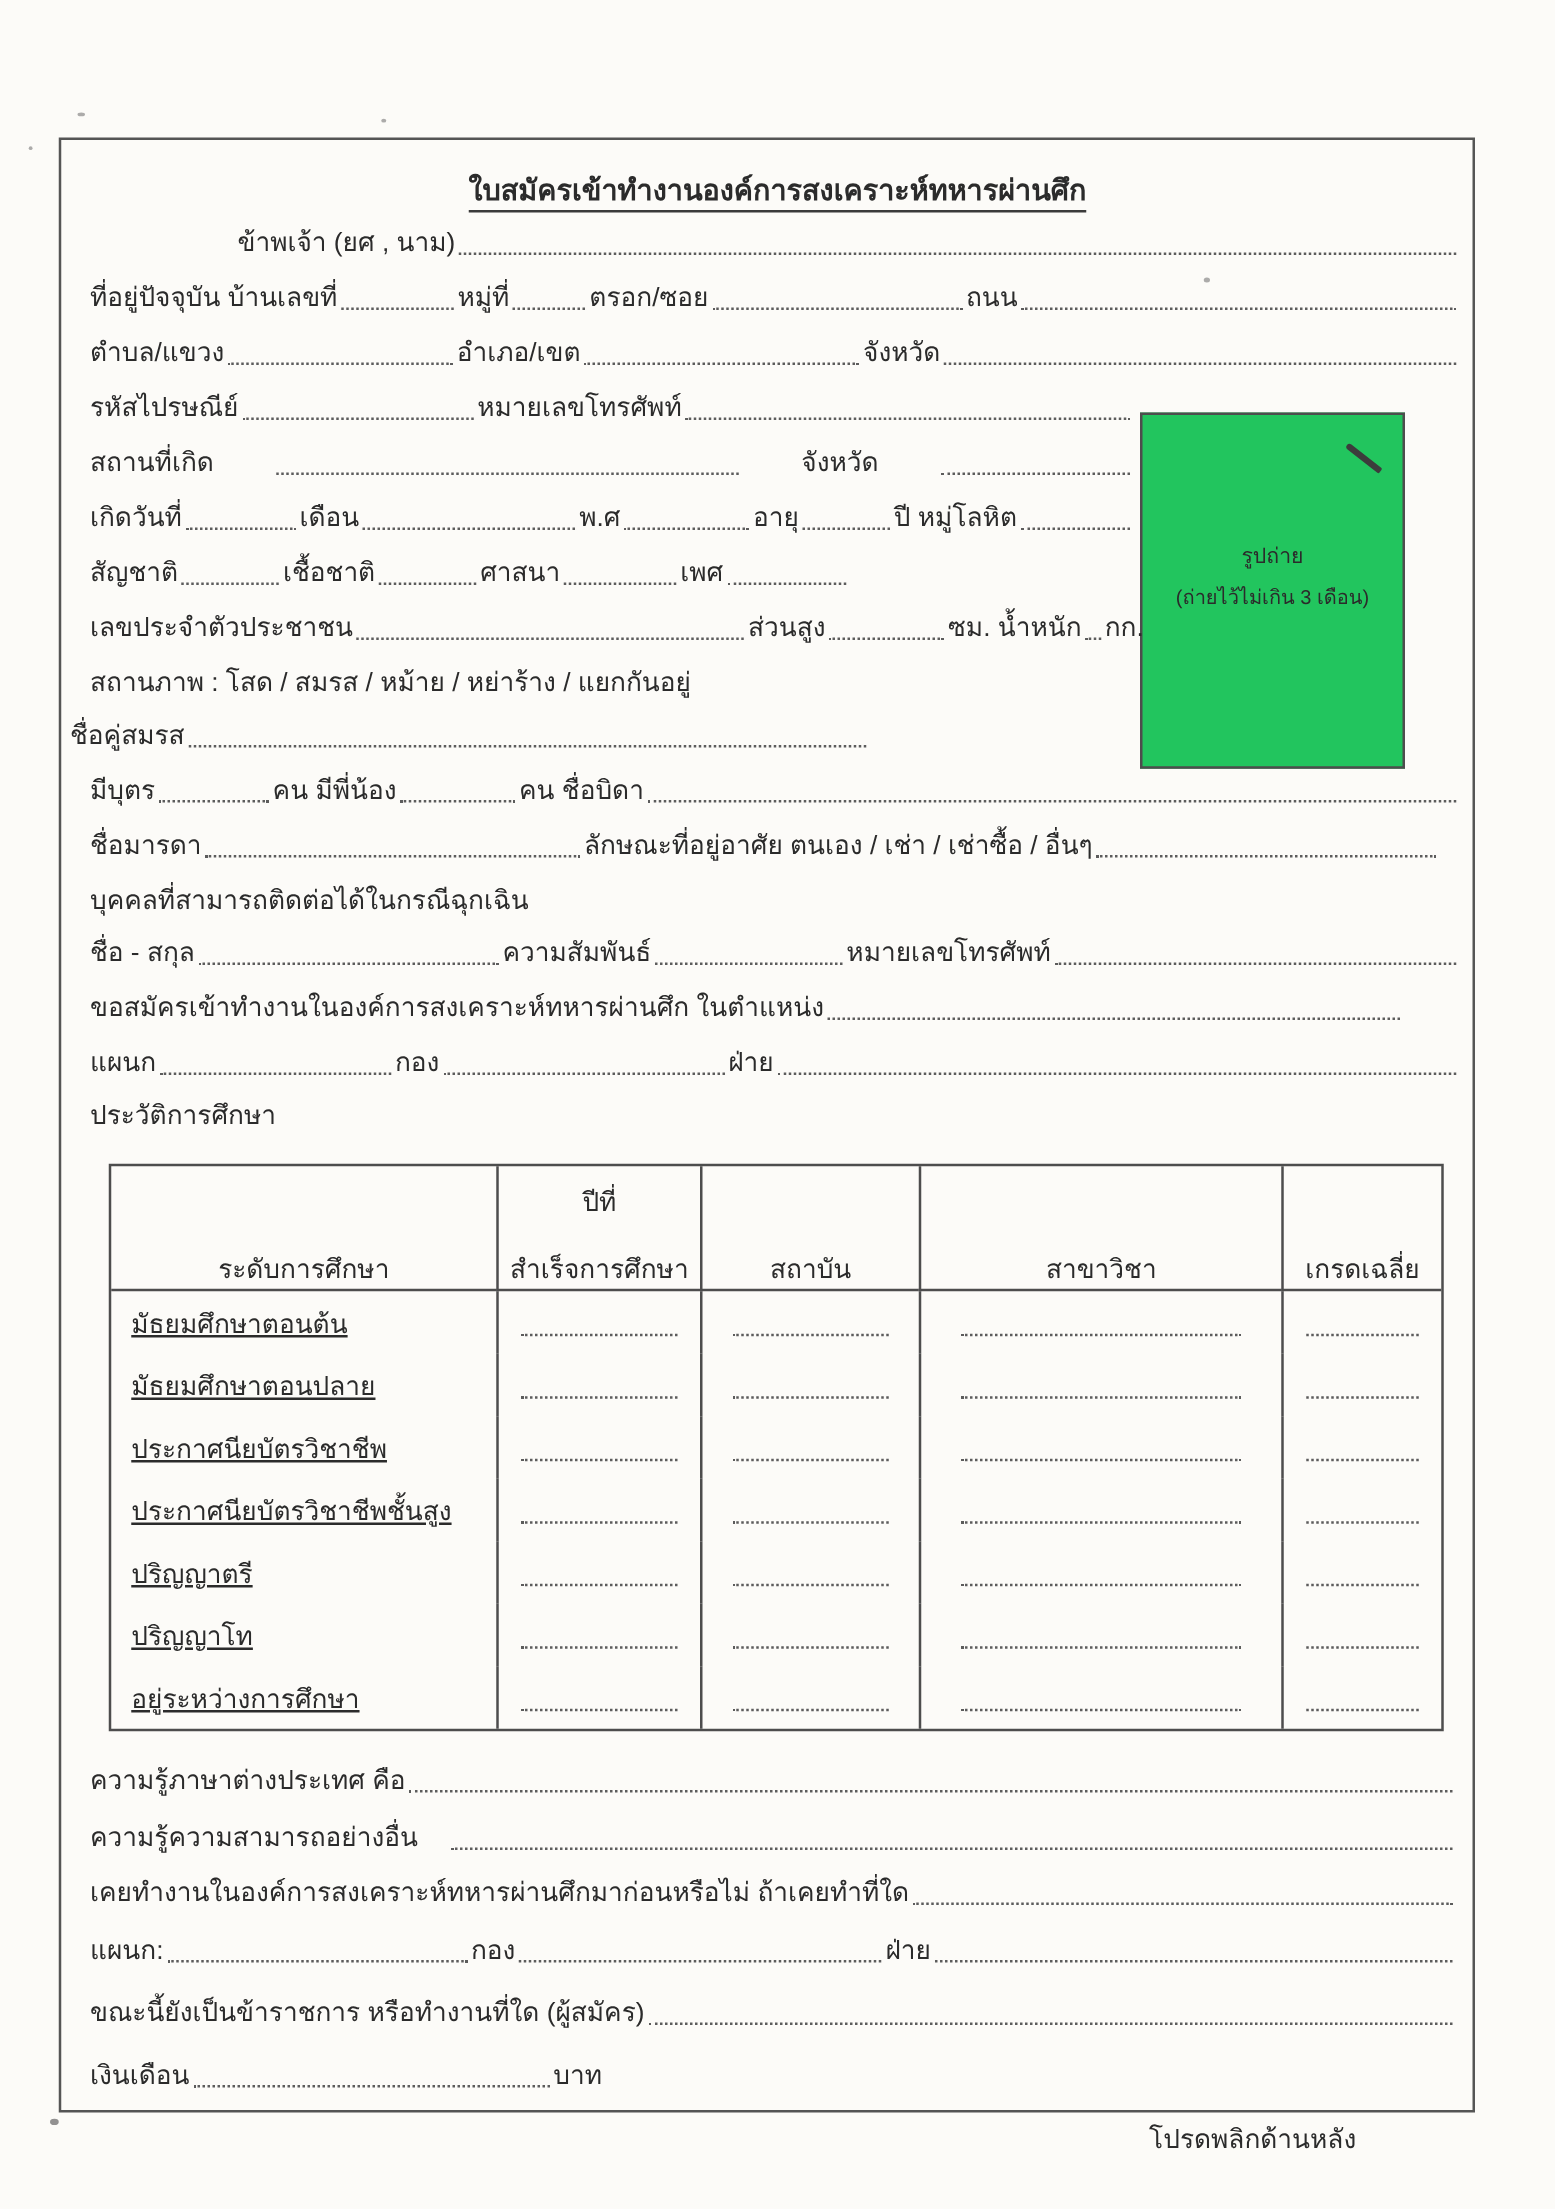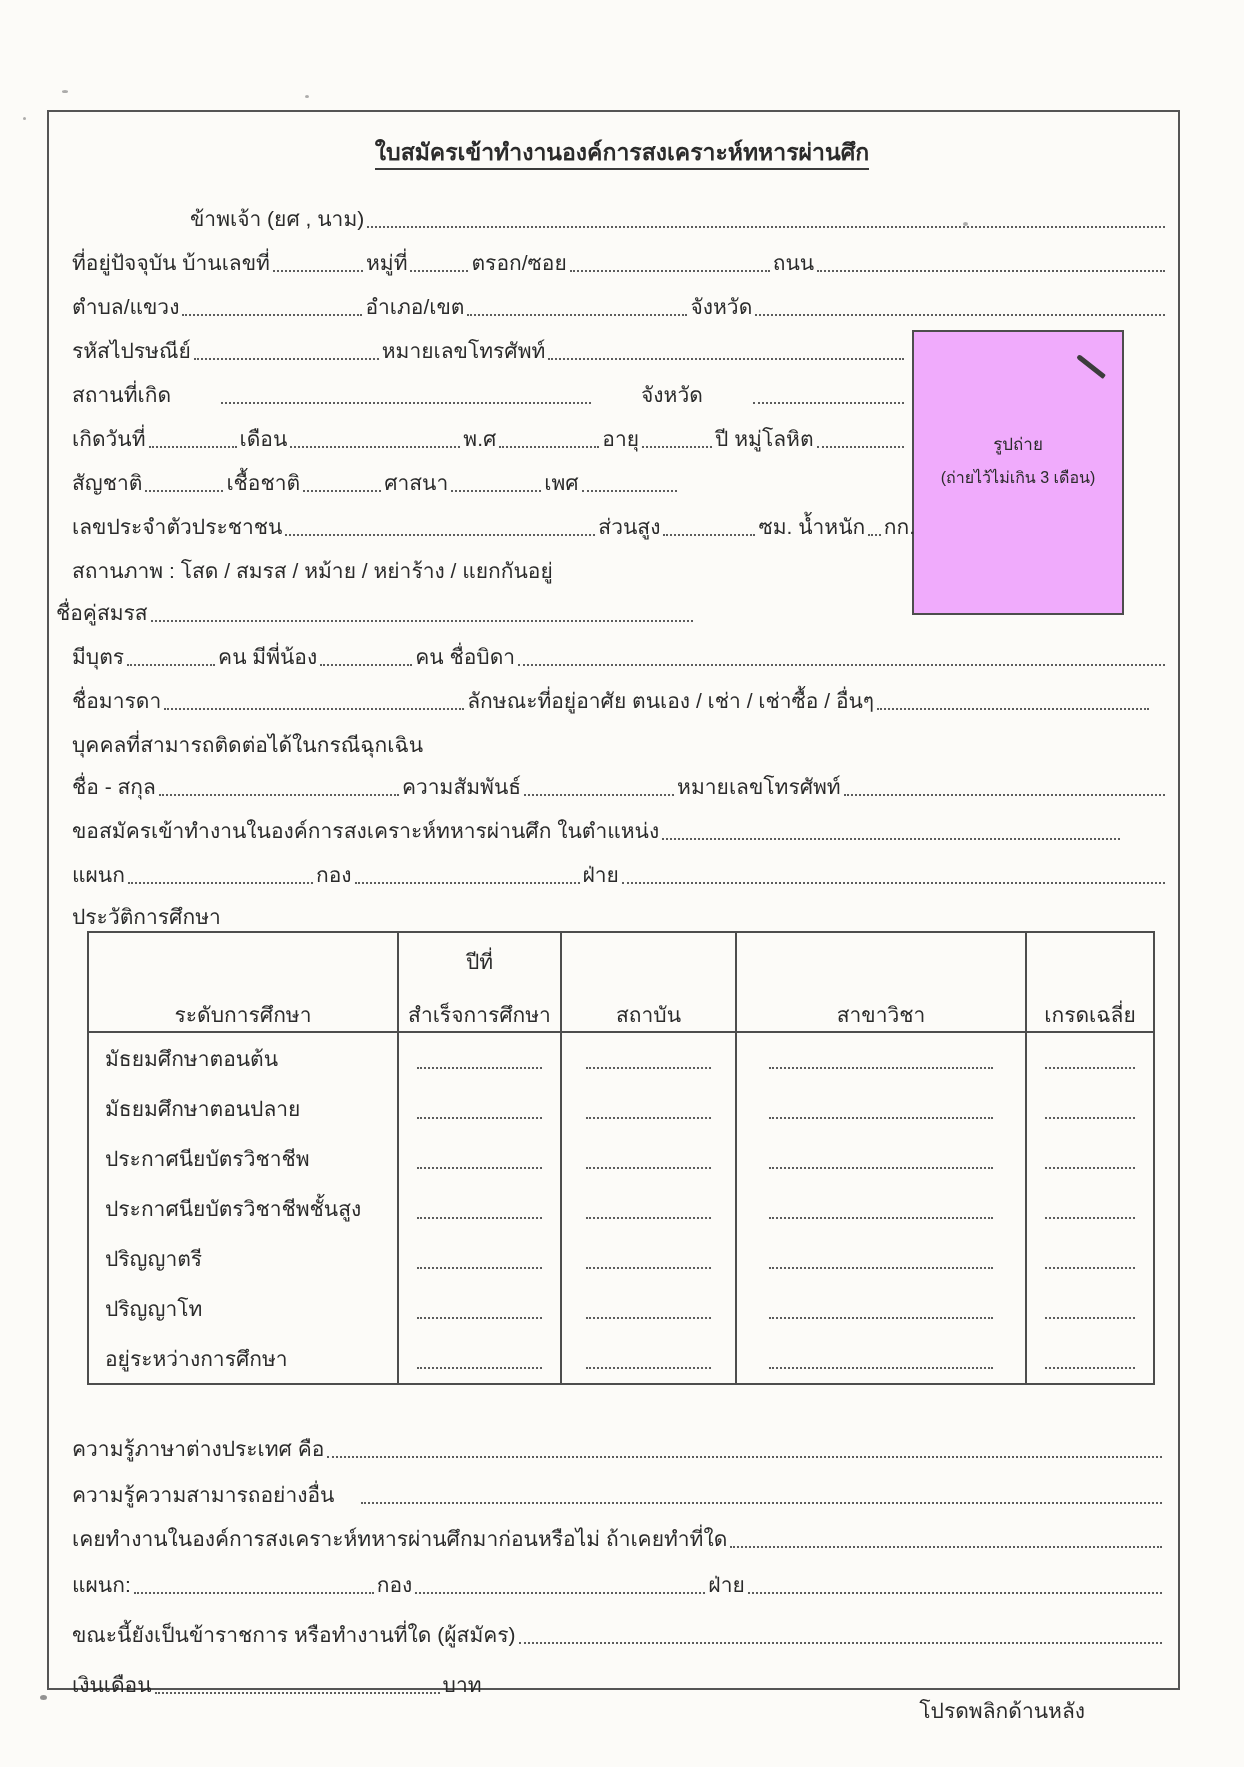--- a/index.html
+++ b/index.html
@@ -15,31 +15,31 @@
     position:absolute; left:47px; top:110px; width:1133px; height:1580px;
     border:2px solid #555; background:transparent;
   }
   .title-wrap {
     position:absolute; top:134px; left:0; width:100%; text-align:center;
     font-size:23px; font-weight:bold;
   }
   .title-wrap .u { border-bottom:2px solid #3b3b3b; padding-bottom:3px; }
   .fl {
     position:absolute; display:flex; align-items:flex-end;
-    font-size:21px; line-height:30px; white-space:nowrap; height:32px;margin-top:24px;
+    font-size:21px; line-height:30px; white-space:nowrap; height:32px;
   }
   .lbl { flex:0 0 auto; }
   .d {
     flex:0 0 auto; border-bottom:2px dotted #5c5c5c;
     height:12px; margin:0 3px 6px 3px;
   }
   .df { flex:1 1 auto; }
   .photo-box {
     position:absolute; left:912px; top:330px; width:212px; height:285px;
-    border:2px solid #4d4d4d; text-align:center; background:#f0abfc;
+    border:2px solid #4d4d4d; text-align:center; background:#22c55e;
   }
   .photo-box .pl1 { margin-top:98px; font-size:17px; }
   .photo-box .pl2 { margin-top:8px;  font-size:16px; }
   .pen-mark {
     position:absolute; left:160px; top:32px; width:34px; height:5px;
     background:#3c3c3c; border-radius:4px 2px 2px 4px; transform:rotate(38deg);
   }
   .edu-table {
     position:absolute; left:87px; top:931px; width:1068px;
     border:2px solid #4d4d4d;
@@ -50,21 +50,21 @@
     border-bottom:2px solid #4d4d4d; height:100px;
     display:flex; flex-direction:column; align-items:center; justify-content:flex-end;
     text-align:center;
   }
   .hc.two .top-line { margin-top:12px; }
   .hc.two .bot-line { margin-top:auto; }
   .bl { border-left:2px solid #4d4d4d; }
   .rc {
     height:50px; display:flex; align-items:center;
   }
-  .rc.label-cell { padding-left:16px; }
+  .rc.label-cell { padding-left:16px;text-decoration:underline; }
   .rc.dot-cell { justify-content:center; }
   .rc .cd { border-bottom:2px dotted #5c5c5c; height:12px; margin-top:10px; }
   .w78 { width:78%; } .w72 { width:72%; }
   .flip-note { position:absolute; top:1694px; right:159px; font-size:21px; }
   .speck { position:absolute; background:#777; border-radius:50%; opacity:.6; }
 </style>
 </head>
 <body>
 
 <div class="frame"></div>

